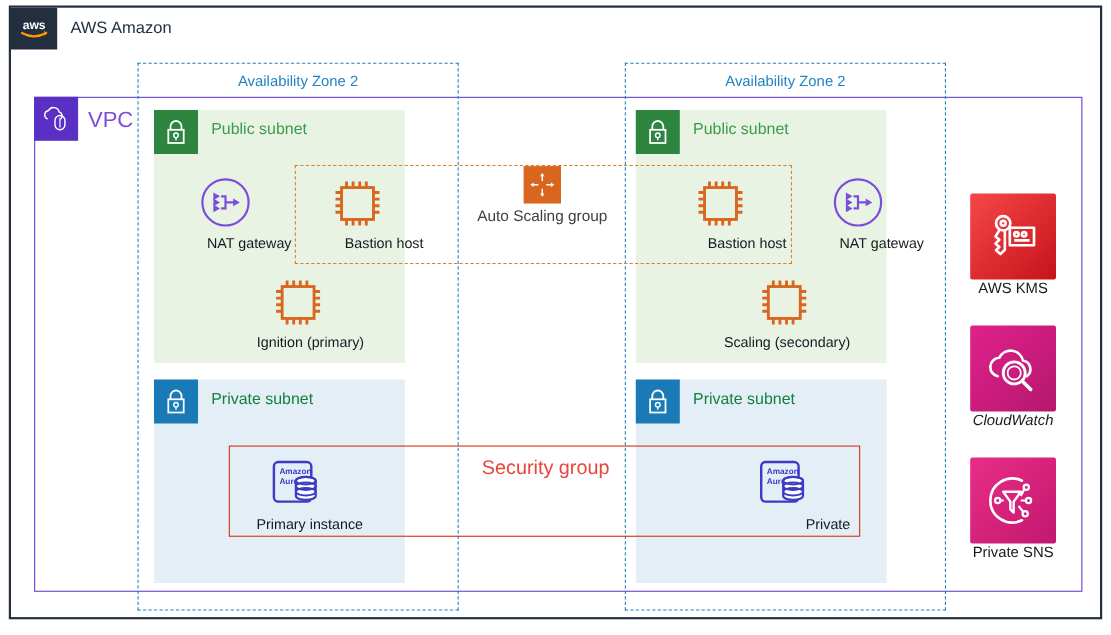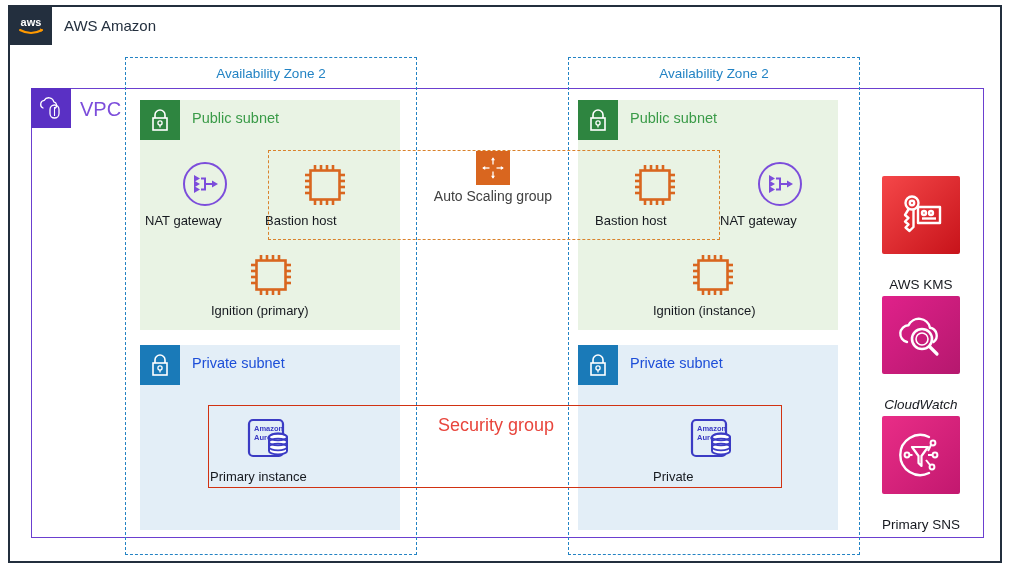--- a/index.html
+++ b/index.html
@@ -76,21 +76,21 @@
     font-size: 13.5px;
     color: #2383c4;
     white-space: nowrap;
   }
   .az-label-1 { left: 125px; }
   .az-label-2 { left: 568px; }
 
   
   .subnet {
     position: absolute;
-    width: 260px;
+    width: 228px;
   }
   .subnet-public {
     height: 230px;
     background: #e9f3e4;
   }
   .subnet-private {
     height: 185px;
     background: #e3eef7;
   }
   .pub-1 { left: 140px; top: 100px; }
@@ -107,27 +107,27 @@
   .icon-green { background: #2e8540; }
   .icon-blue  { background: #1a7ab8; }
 
   .subnet-title {
     position: absolute;
     left: 52px; top: 10px;
     font-size: 14.5px;
     white-space: nowrap;
   }
   .title-green { color: #3a9b48; }
-  .title-blue  { color: #1d4ed8; }
+  .title-blue  { color: #15803d; }
 
   
   .node {
     position: absolute;
     width: 120px;
-    text-align: left;
+    text-align: right;
   }
   .node .glyph {
     height: 50px;
     display: flex; align-items: flex-end; justify-content: center;
   }
   .node .caption {
     margin-top: 5px;
     font-size: 13px;
     color: #16191f;
     white-space: nowrap;
@@ -186,21 +186,21 @@
     width: 118px;
     text-align: center;
   }
   .service .tile {
     width: 78px; height: 78px;
     margin: 0 auto;
     border-radius: 2px;
     display: flex; align-items: center; justify-content: center;
   }
   .service .caption {
-    margin-top: 23px;
+    margin-top: 0;
     font-size: 13.5px;
     color: #16191f;
     white-space: nowrap;
   }
   .svc-kms  { top: 176px; }
   .svc-cw   { top: 296px; font-style: italic; }
   .svc-sns  { top: 416px; }
   .tile-kms { background: linear-gradient(135deg, #f54749 0%, #c7131a 100%); }
   .tile-cw  { background: linear-gradient(135deg, #e0218a 0%, #b5186e 100%); }
   .tile-sns { background: linear-gradient(135deg, #e92d87 0%, #c2186f 100%); }
@@ -387,21 +387,21 @@
         <line x1="3" y1="25" x2="9" y2="25"></line>
           <line x1="3" y1="31" x2="9" y2="31"></line>
         <line x1="37" y1="13" x2="43" y2="13"></line>
           <line x1="37" y1="19" x2="43" y2="19"></line>
         <line x1="37" y1="25" x2="43" y2="25"></line>
           <line x1="37" y1="31" x2="43" y2="31"></line>
       </g>
       <rect x="8.5" y="8.5" width="29" height="29" stroke="#d9661f" stroke-width="2.6" fill="none"></rect>
     </svg>
   </div>
-  <div class="caption">Ignition (instance)</div>
+  <div class="caption">Scaling (secondary)</div>
 </div>
 
 <div class="asg-box"></div>
 <div class="asg-node">
   <div class="glyph">
     <div class="asg-sq">
       <svg width="26" height="26" viewBox="0 0 26 26">
         <g stroke="#ffffff" stroke-width="1.3" fill="none">
           <line x1="13" y1="3" x2="13" y2="9.5"></line>
           <line x1="13" y1="16.5" x2="13" y2="23"></line>
@@ -526,14 +526,14 @@
         <circle cx="12" cy="26" r="2.4"></circle>
         <line x1="33" y1="22" x2="36" y2="16"></line>
         <circle cx="38" cy="14" r="2.4"></circle>
         <line x1="33" y1="26" x2="38" y2="26"></line>
         <circle cx="40" cy="26" r="2.4"></circle>
         <line x1="31" y1="31" x2="35" y2="36"></line>
         <circle cx="37" cy="38" r="2.4"></circle>
       </g>
     </svg>
   </div>
-  <div class="caption">Primary SNS</div>
+  <div class="caption">Private SNS</div>
 </div>
 
 </body></html>

